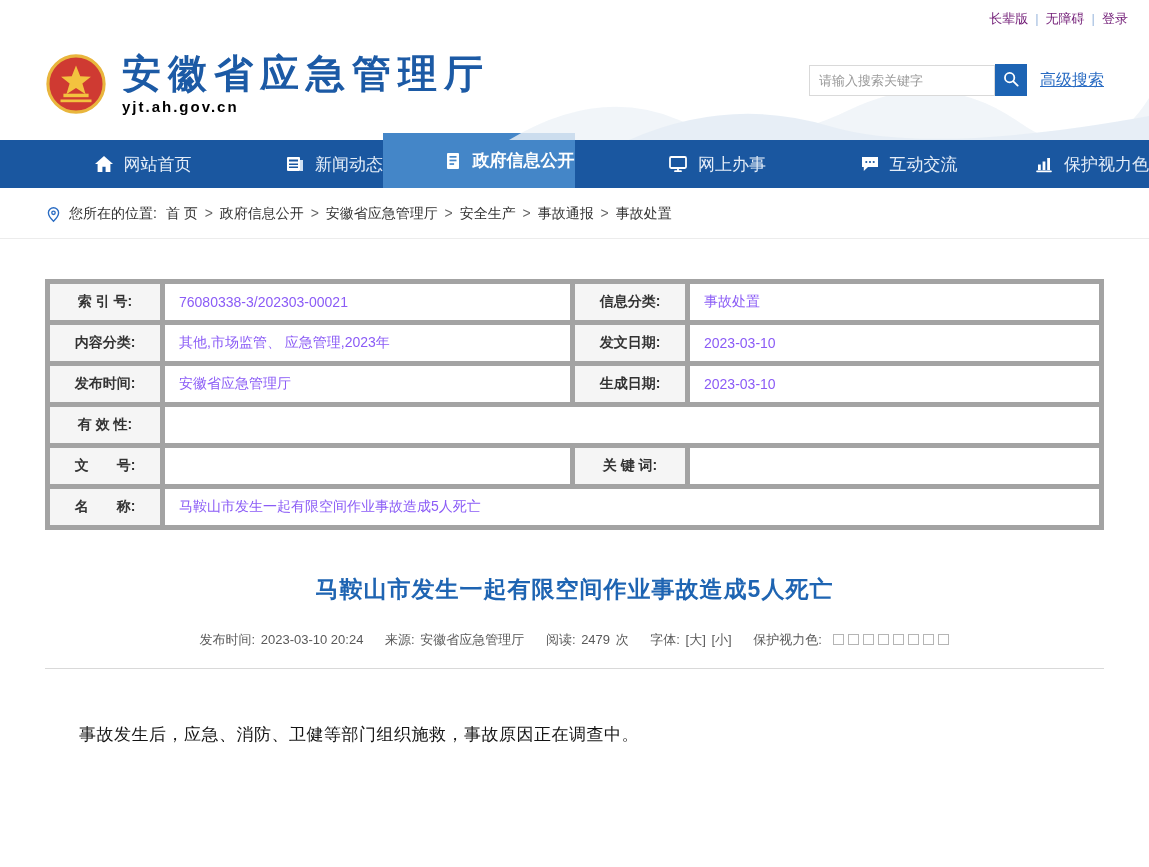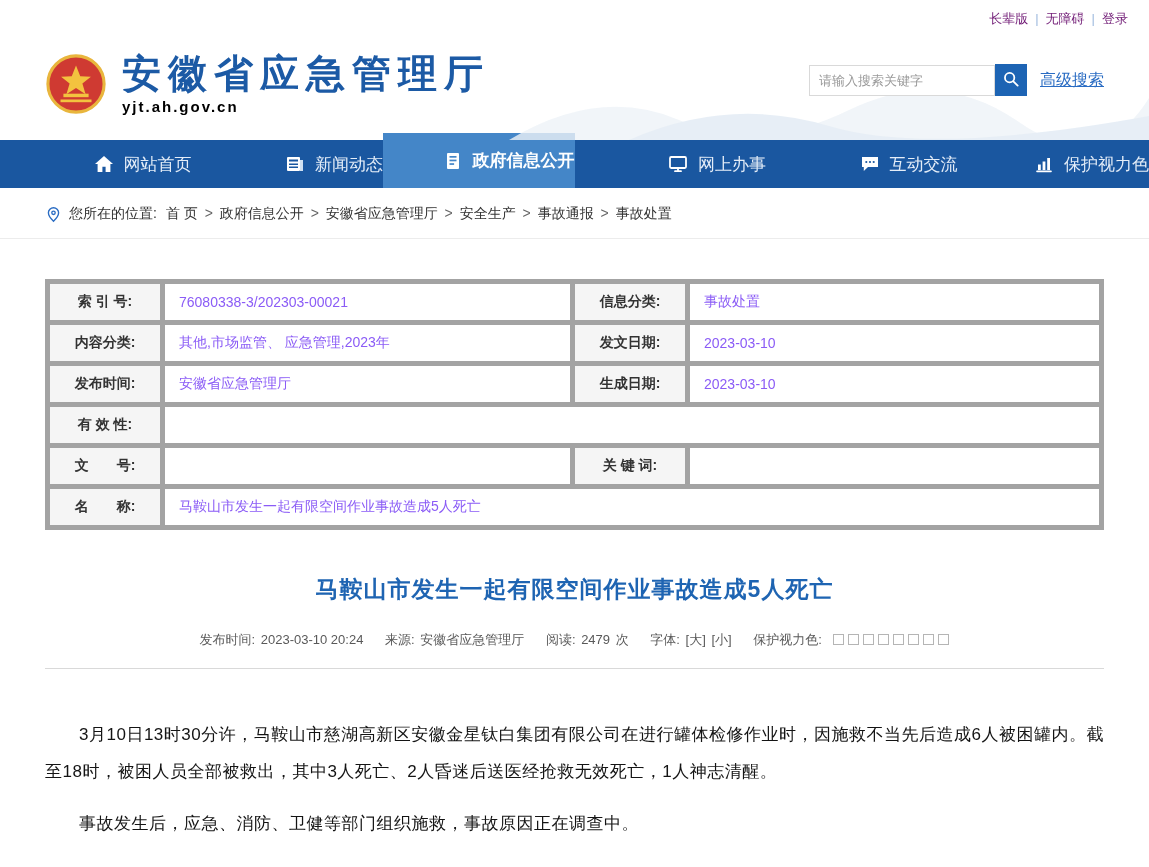--- a/index.html
+++ b/index.html
@@ -304,18 +304,17 @@
       </span>
       <span class="chunk">
         <span class="part">保护视力色:</span>
         <span class="swatches"><span class="swatch" style="background: rgb(255, 255, 255);"></span><span class="swatch" style="background: rgb(255, 255, 255);"></span><span class="swatch" style="background: rgb(255, 255, 255);"></span><span class="swatch" style="background: rgb(255, 255, 255);"></span><span class="swatch" style="background: rgb(255, 255, 255);"></span><span class="swatch" style="background: rgb(255, 255, 255);"></span><span class="swatch" style="background: rgb(255, 255, 255);"></span><span class="swatch" style="background: rgb(255, 255, 255);"></span></span>
       </span>
     </div>
 
     <div class="divider"></div>
 
     <div class="article-body">
-      <p>3月10日13时30分许，马鞍山市慈湖高新区安徽金星钛白集团有限公司在进行罐体检修作业时，因施救不当先后造成6人被困罐内。截至18时，被困人员全部被救出，其中3人死亡、2人昏迷后送医经抢救无效死亡，1人神志清醒。</p>
       <p>事故发生后，应急、消防、卫健等部门组织施救，事故原因正在调查中。</p>
     </div>
 
   </div>
 </div>
 
 </body></html>

